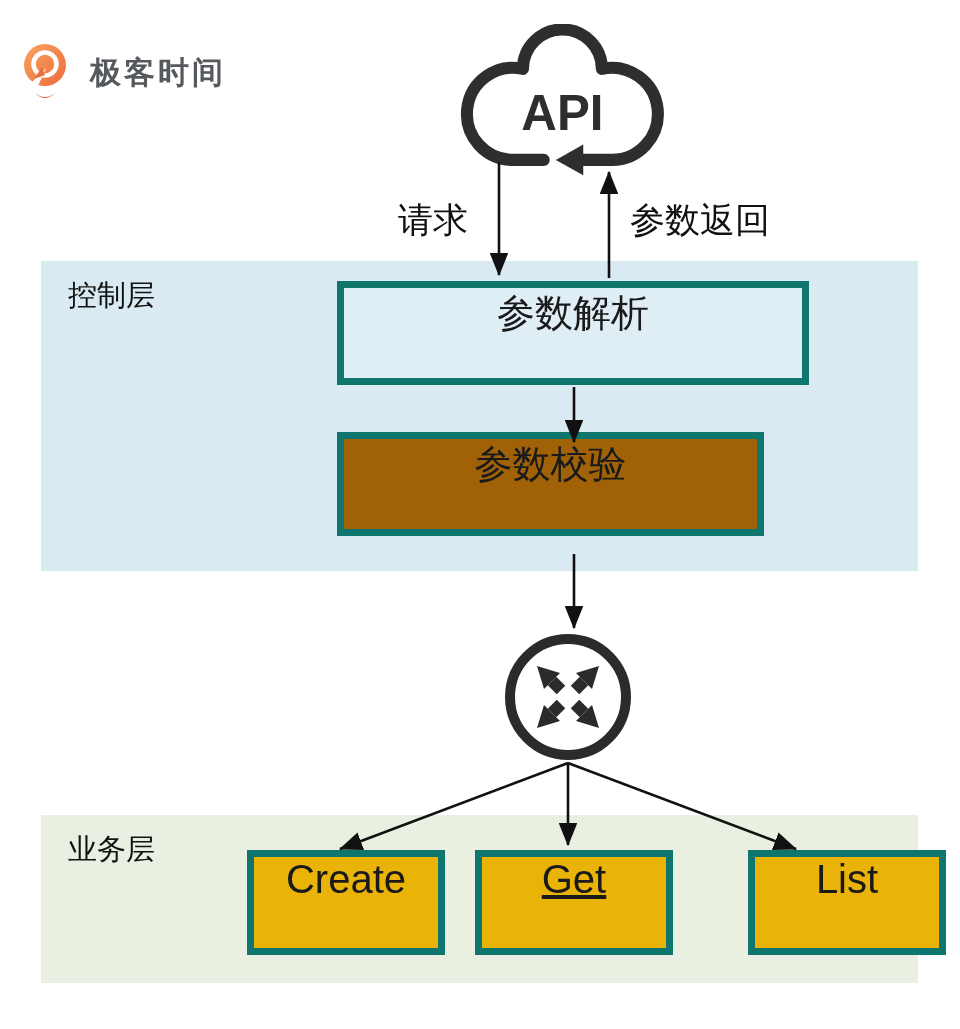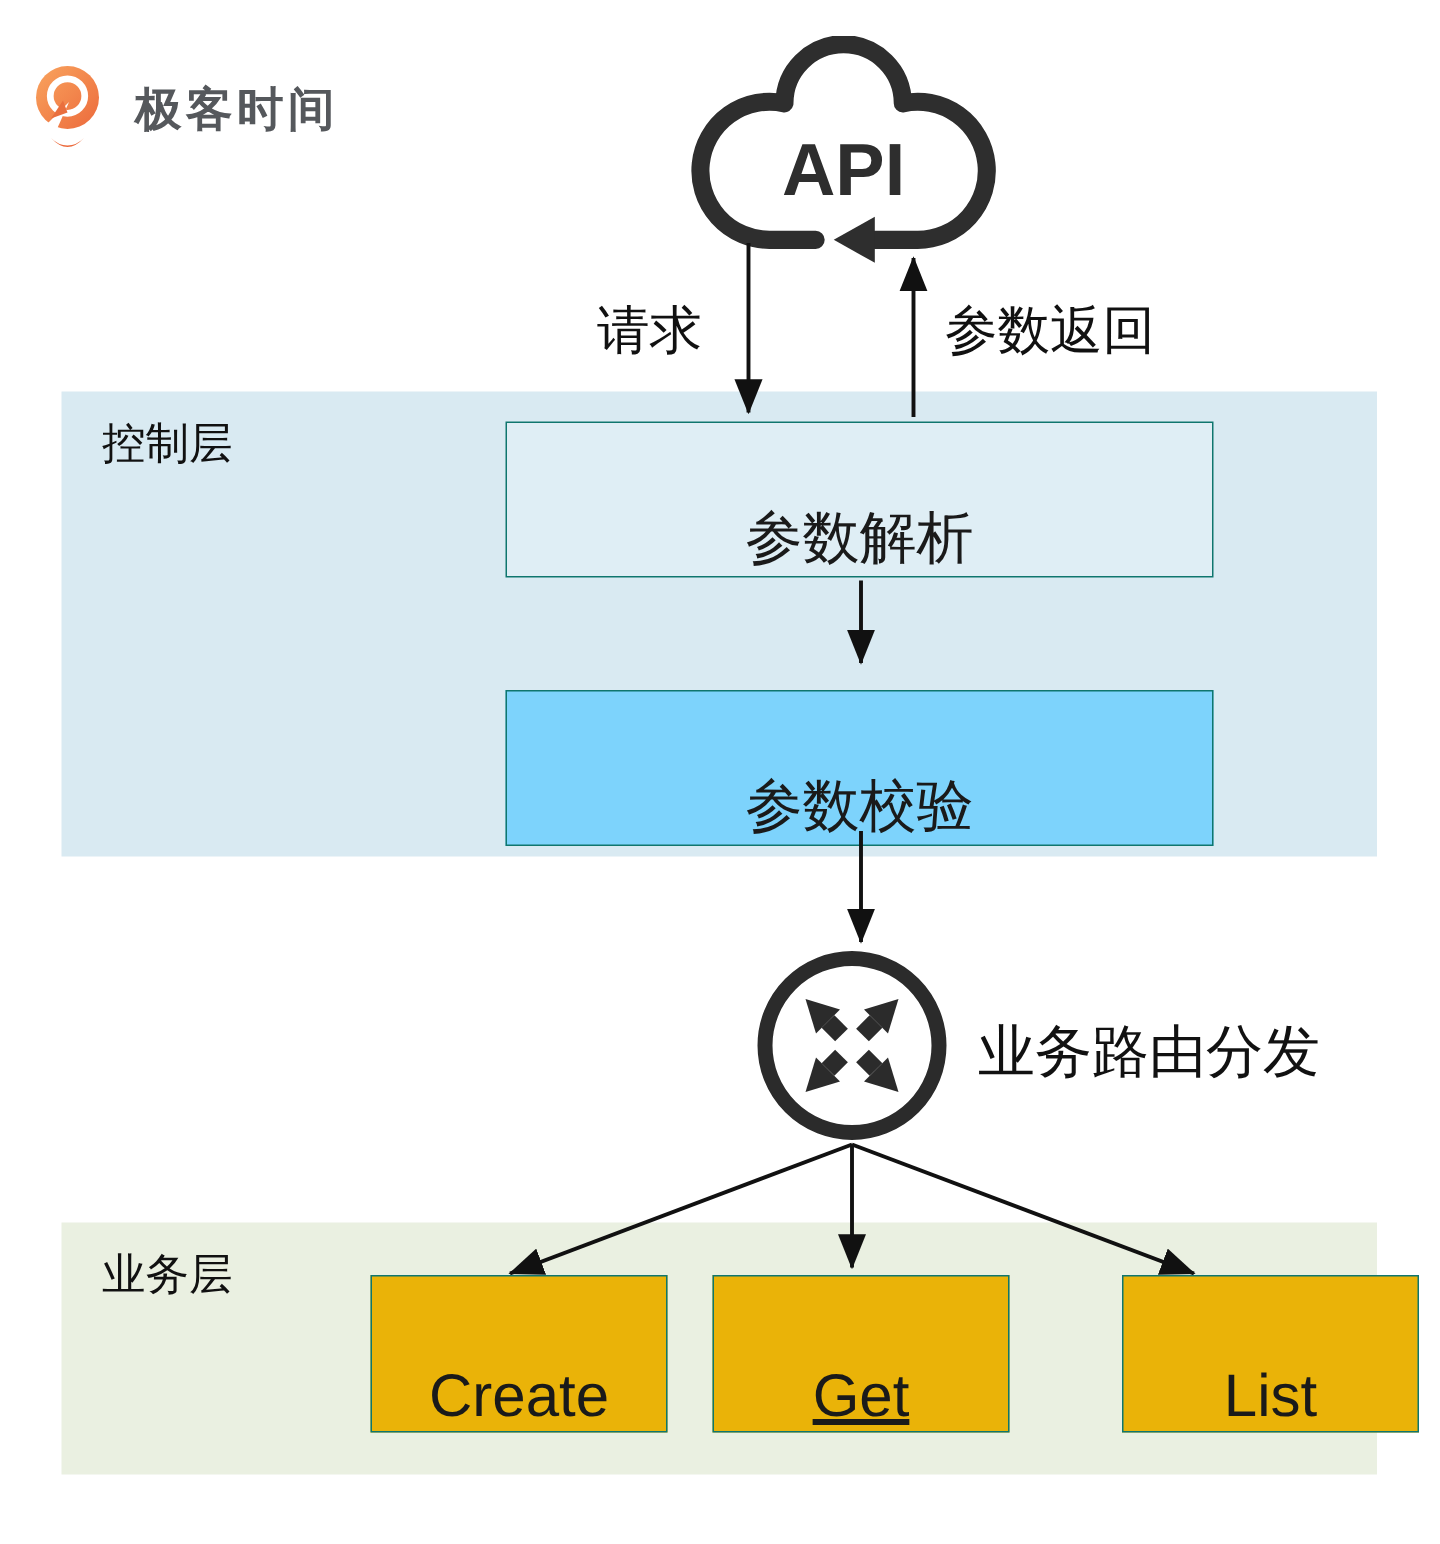--- a/index.html
+++ b/index.html
@@ -21,24 +21,24 @@
   #request-label{left:398px;top:197px;}
   #response-label{left:630px;top:197px;font-family:Liberation Mono, monospace;}
 
   
   .region{left:41px;width:877px;}
   #control-region{top:261px;height:310px;background:#d9eaf2;}
   #business-region{top:815px;height:168px;background:#eaf0e1;}
   .region-label{position:absolute;left:27px;top:15px;font-size:29px;color:#111;}
 
   
-  .node{display:flex;align-items:flex-end;justify-content:center;border:1px solid #0f766e;box-sizing:border-box;}
+  .node{display:flex;align-items:flex-start;justify-content:center;border:7px solid #0f766e;box-sizing:border-box;}
   .cjk-node{font-size:38px;}
   #parse-box{left:337px;top:281px;width:472px;height:104px;background:#dfeef5;}
-  #validate-box{left:337px;top:460px;width:472px;height:104px;background:#7dd3fc;}
+  #validate-box{left:337px;top:432px;width:427px;height:104px;background:#a16207;}
   .biz-node{top:850px;width:198px;height:105px;background:#eab308;font-size:40px;}
   #create-box{left:247px;}
   #get-box{left:475px;text-decoration:underline;}
   #list-box{left:704px;margin-left:44px;}
 
   
   #router-icon{left:503px;top:632px;}
   #router-label{left:652px;top:676px;font-size:38px;color:#111;}
 
   
@@ -95,21 +95,20 @@
     <g fill="#2b2b2b" stroke="#2b2b2b">
       <g id="ra">
         <line x1="72" y1="58" x2="81" y2="49" stroke-width="12"></line>
         <polygon points="96,34 73,41 89,57" stroke="none"></polygon>
       </g>
       <use href="#ra" transform="rotate(90,65,65)"></use>
       <use href="#ra" transform="rotate(180,65,65)"></use>
       <use href="#ra" transform="rotate(270,65,65)"></use>
     </g>
   </svg>
-  <div id="router-label" class="abs">业务路由分发</div>
 
   <div id="create-box" class="abs node biz-node">
     <span>Create</span>
   </div>
   <div id="get-box" class="abs node biz-node">
     <span>Get</span>
   </div>
   <div id="list-box" class="abs node biz-node">
     <span>List</span>
   </div>

